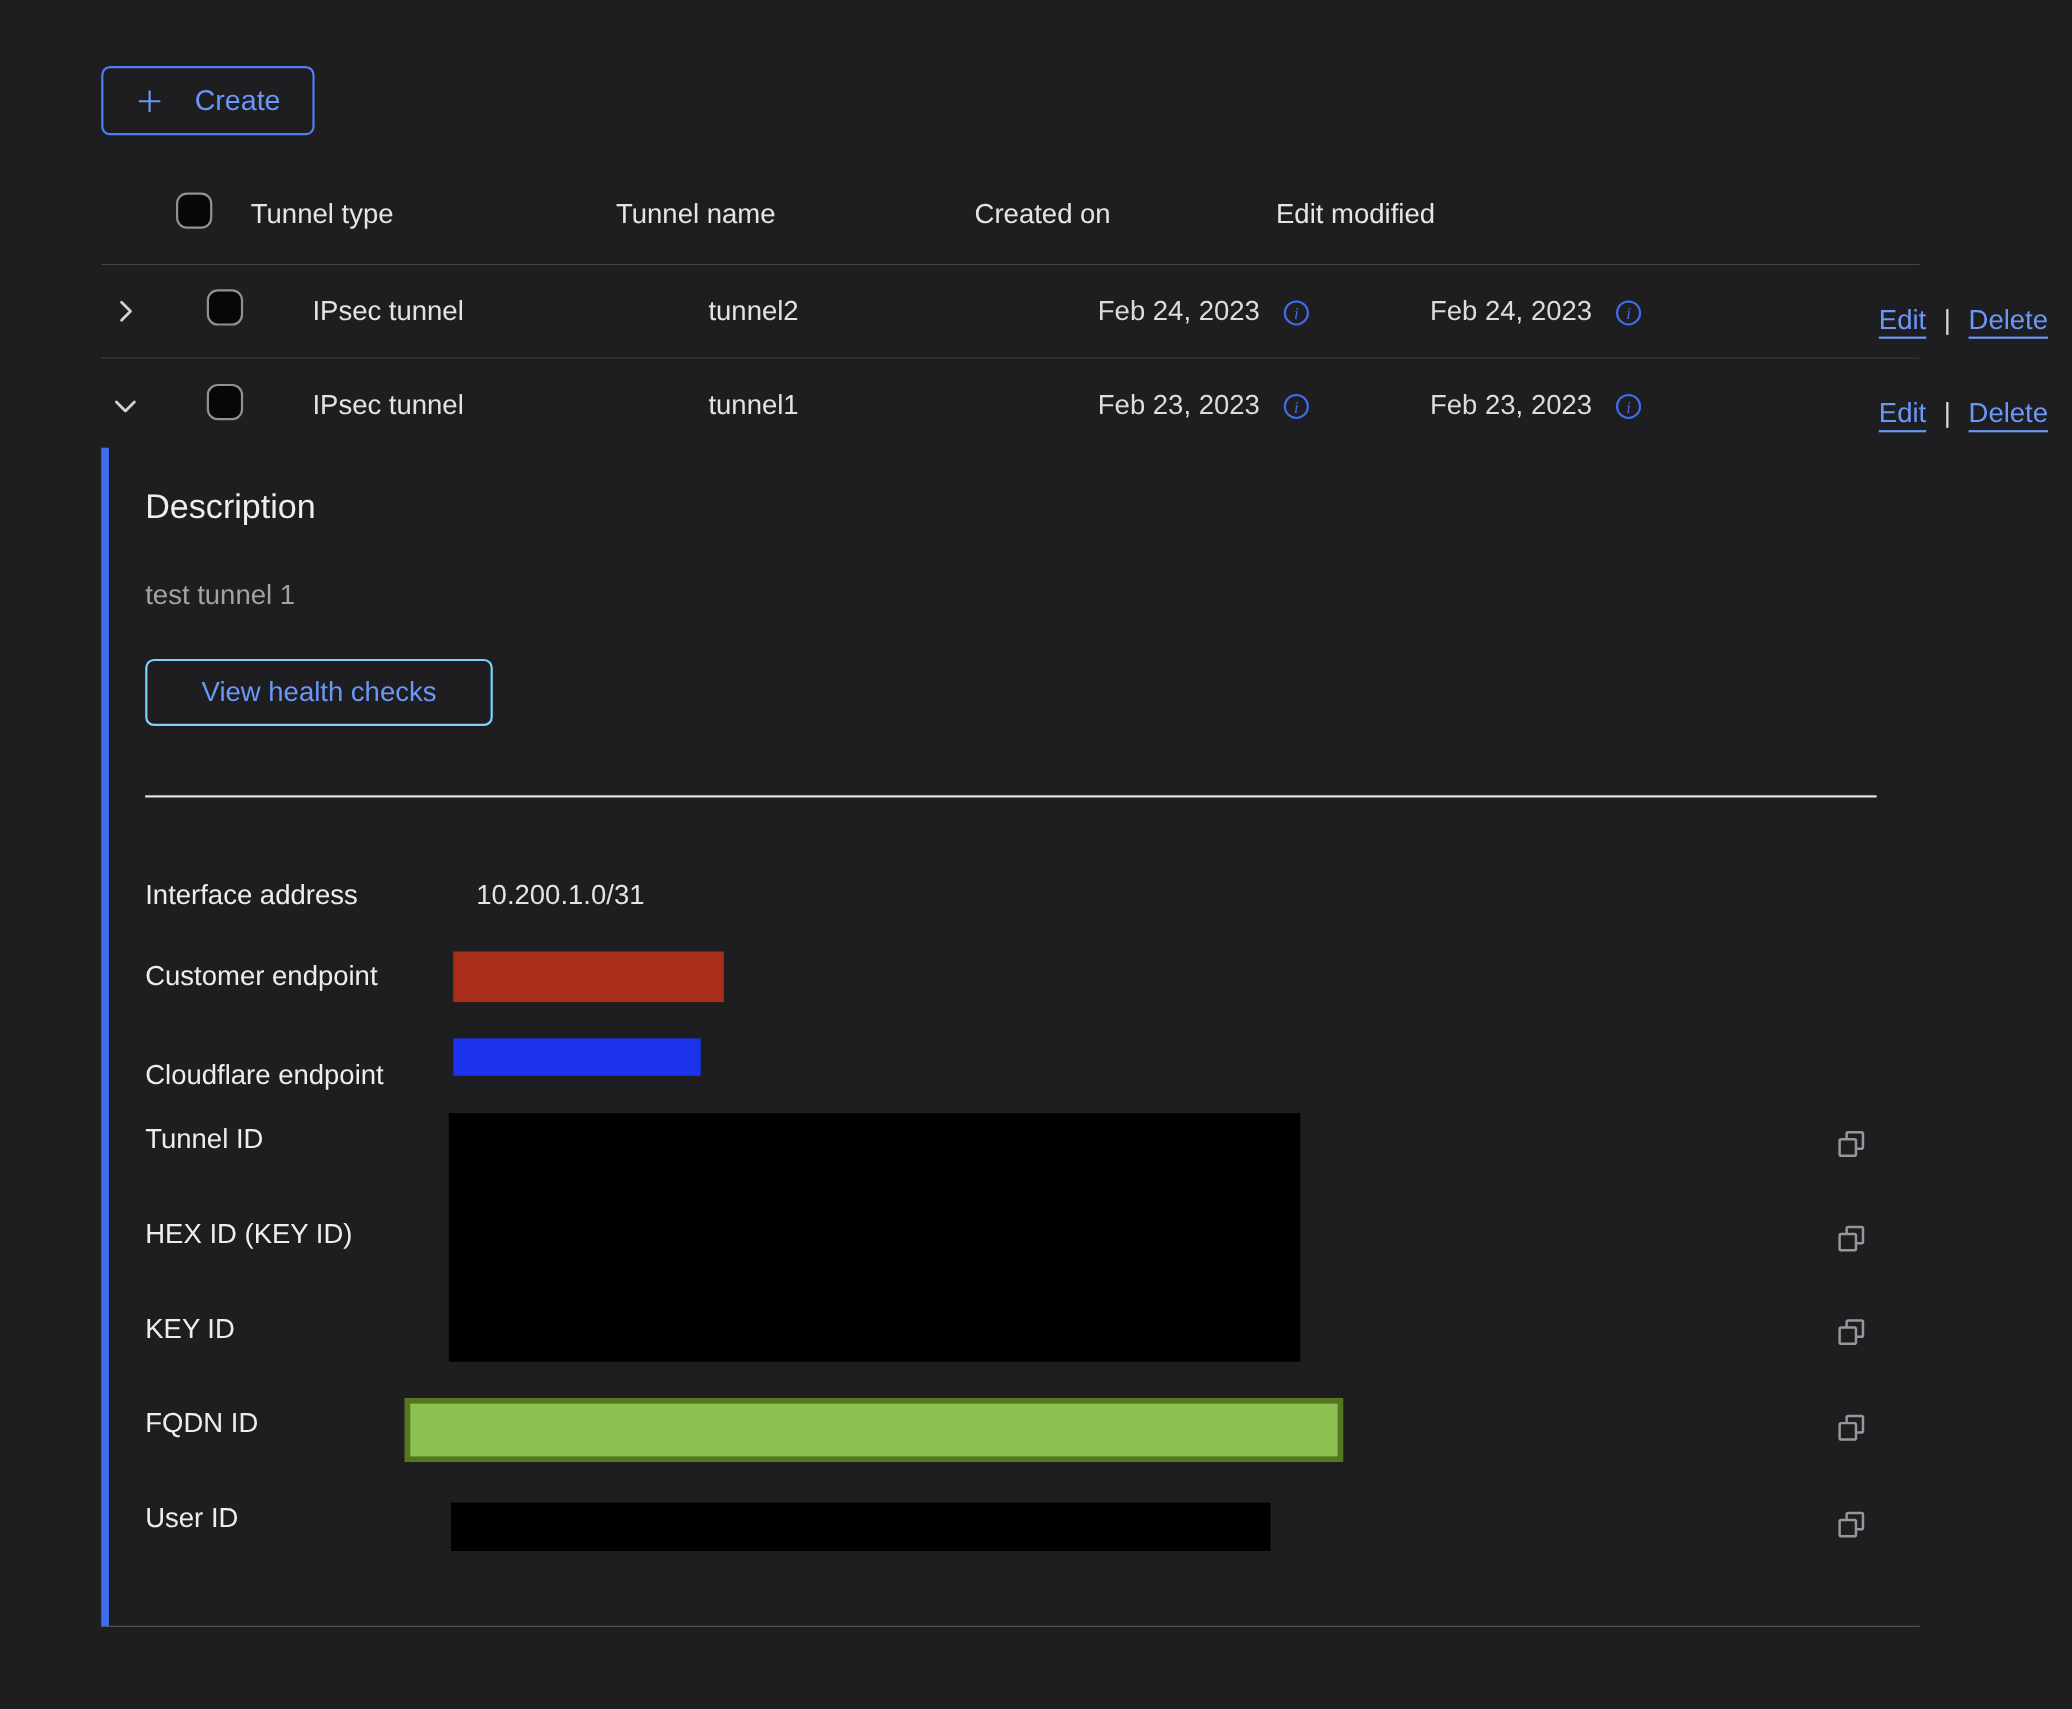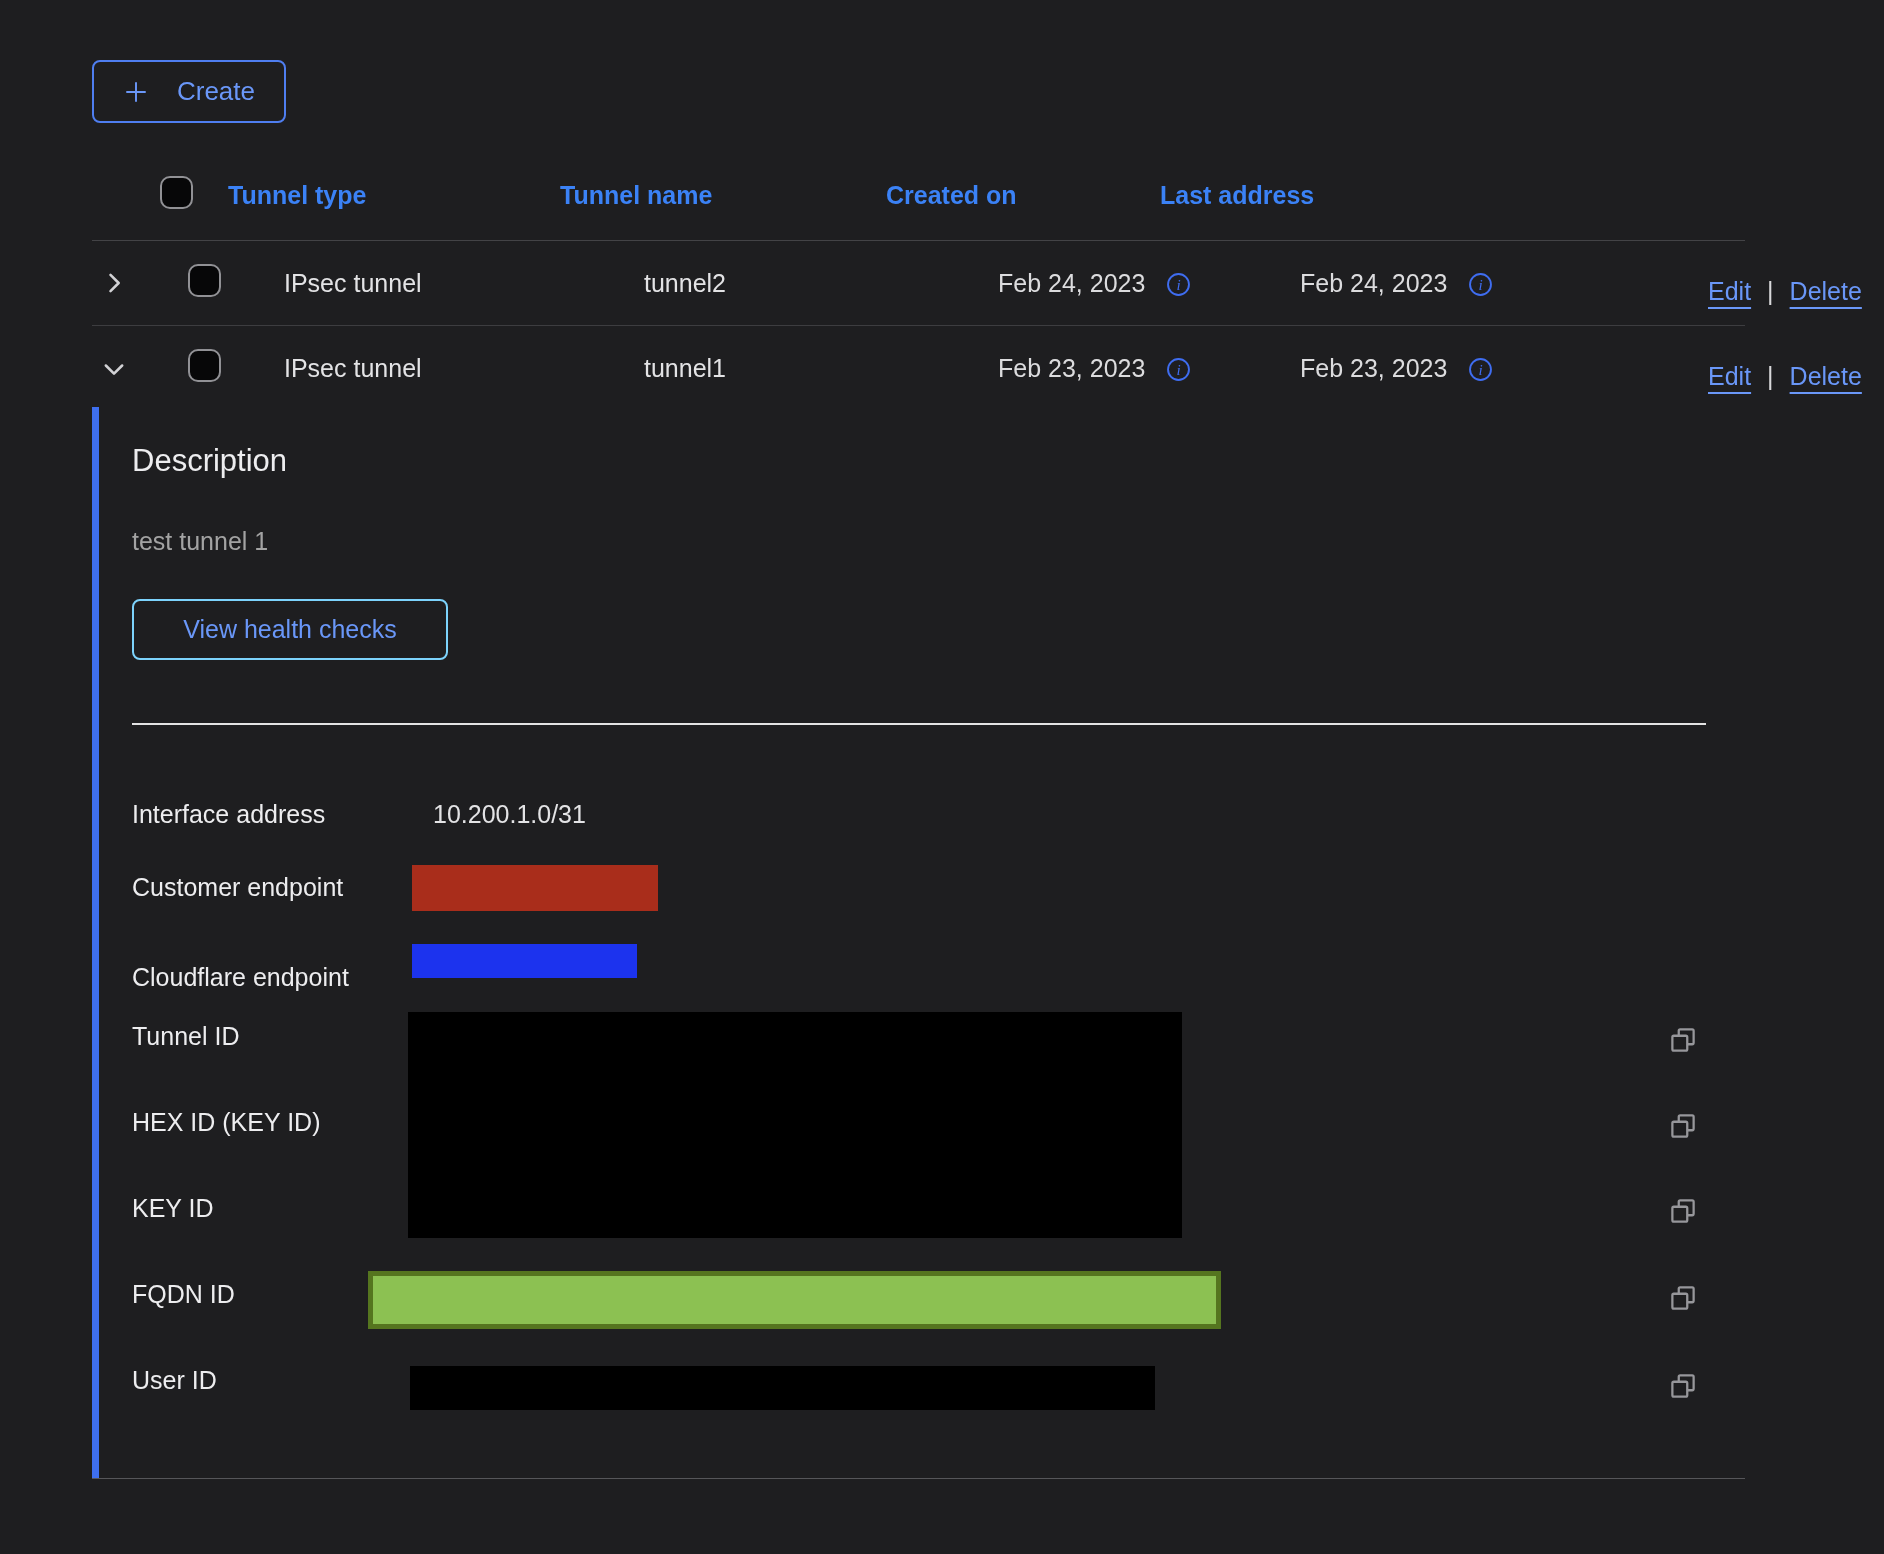--- a/index.html
+++ b/index.html
@@ -29,21 +29,21 @@
   }
 
   
   .table { position: absolute; left: 92px; top: 150px; width: 1653px; }
   .trow {
     display: grid;
     grid-template-columns: 68px 68px 332px 326px 274px 380px 1fr;
     align-items: center;
     font-size: 25px;
   }
-  .trow.header { height: 91px; border-bottom: 1px solid #434346; font-weight: 700; color: #3b82f6; }
+  .trow.header { height: 91px; border-bottom: 1px solid #434346; font-weight: 400; color: #e5e5e5; }
   .trow.body { height: 85px; color: #e3e3e5; font-weight: 400; gap: 28px; }
   .trow.row-0 { border-bottom: 1px solid #3d3d40; }
   .cell-date { display: flex; align-items: flex-end; gap: 20px; color: #dcdcde; }
   .cell-actions { display: flex; align-items: center; gap: 16px; font-size: 25px; margin-top: 16px; }
   .link {
     background: none; border: none; cursor: pointer;
     color: #6a97f8; font-size: 25px; font-family: "Liberation Sans", sans-serif;
     text-decoration: underline; text-underline-offset: 7px; text-decoration-thickness: 1.5px;
     padding: 0;
   }
@@ -120,21 +120,21 @@
   </button>
 
   <div class="table">
 
     <div class="trow header">
       <div></div>
       <div><span class="checkbox"></span></div>
       <div>Tunnel type</div>
       <div>Tunnel name</div>
       <div>Created on</div>
-      <div>Last address</div>
+      <div>Edit modified</div>
       <div></div>
     </div>
 
     <div class="trow body row-0">
       <div>
         <button class="chev-btn">
           <span class="icon">
             <svg width="28" height="28" viewBox="0 0 24 24" fill="none" stroke="#d2d2d5" stroke-width="2.2" stroke-linecap="round" stroke-linejoin="round">
               <polyline points="9,5 16,12 9,19"></polyline>
             </svg>

